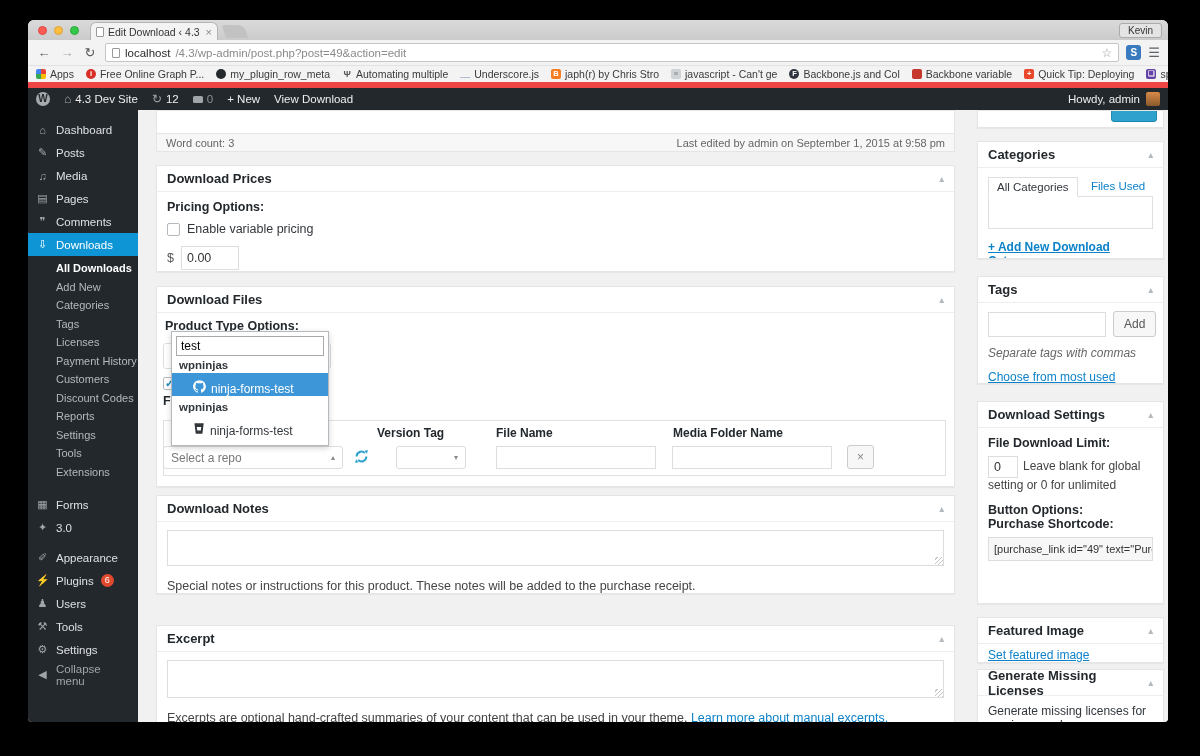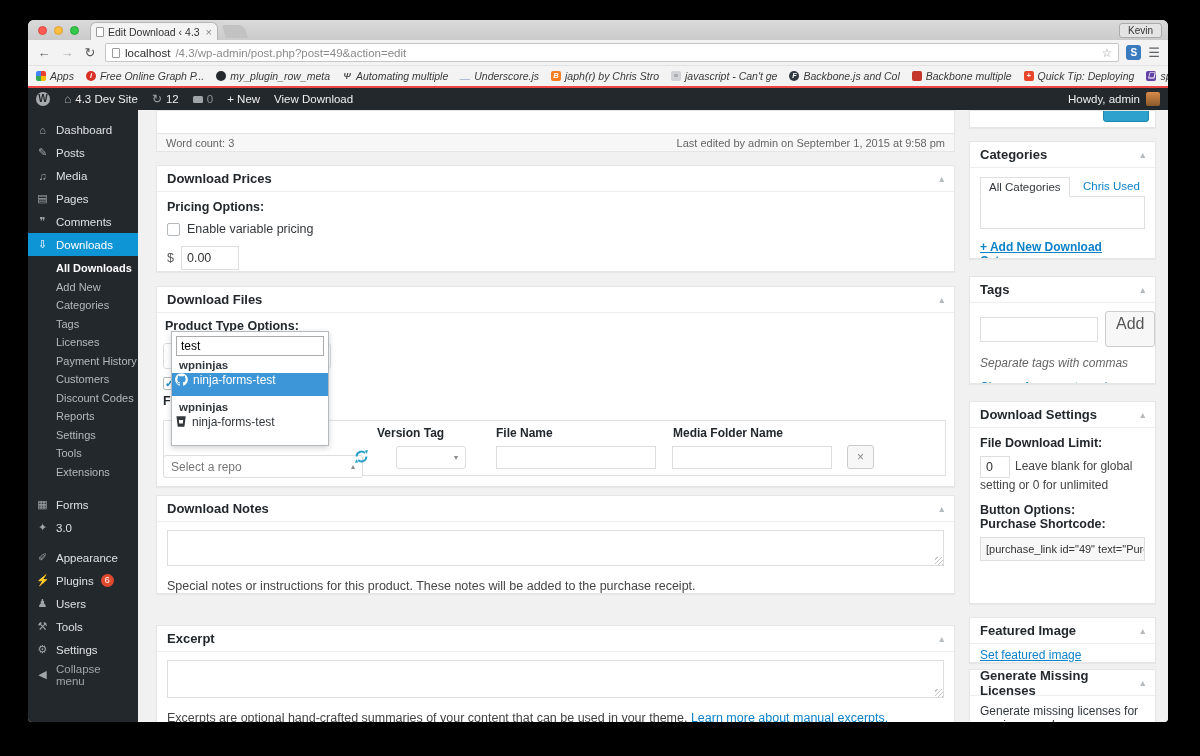--- a/index.html
+++ b/index.html
@@ -30,22 +30,22 @@
   .nav-ico.dim { color:#aaa; }
   .urlbar { flex:1; height:19px; background:#fff; border:1px solid #c6c6c6; border-radius:2px;
             display:flex; align-items:center; padding:0 6px; gap:5px; font-size:11.5px; }
   .page-ico { width:8px; height:10px; border:1px solid #9a9a9a; background:#fff; border-radius:1px; }
   .url-host { color:#2b2b2b; }
   .url-path { color:#8a8a8a; flex:1; white-space:nowrap; overflow:hidden;}
   .star { color:#9a9a9a; font-size:12px; }
   .ext-s { width:15px; height:15px; background:#3a7bbf; border-radius:3px; color:#fff; font-weight:bold;
            font-size:10px; text-align:center; line-height:15px; }
   .menu-ico { color:#5f6368; font-size:13px; }
-  .bookmarks { height:22px; background:#f3f3f3; border-bottom:2px solid #ef4444; display:flex;
-               align-items:center; padding:0 8px; gap:12px; font-size:10.5px; color:#3a3a3a; overflow:hidden;font-style:italic;}
+  .bookmarks { height:22px; background:#f3f3f3; border-bottom:6px solid #ef4444; display:flex;
+               align-items:center; padding:0 8px; gap:12px; font-size:10.5px; color:#3a3a3a; overflow:hidden;}
   .bm { display:flex; align-items:center; gap:4px; white-space:nowrap; }
   .fav { width:10px; height:10px; display:inline-block; font-size:7.5px; line-height:10px; text-align:center; font-weight:bold;}
   .fav.circle{ border-radius:50%; } .fav.square{ border-radius:2px; } .fav.plain{ font-size:9px; }
   .apps-ico { width:10px; height:10px; border-radius:2px;
               background:conic-gradient(#ea4335 0 25%, #fbbc05 0 50%, #34a853 0 75%, #4285f4 0); }
 
   
   .adminbar { height:22px; background:#23282d; display:flex; align-items:center; padding:0 8px; gap:14px;
               font-size:11.5px; color:#eee; }
   .ab-item { display:flex; align-items:center; gap:4px; }
@@ -53,21 +53,21 @@
   .wplogo { width:14px; height:14px; border-radius:50%; background:#a7aaad; color:#23282d; font-weight:bold;
             font-size:10px; text-align:center; line-height:14px; }
   .bubble { width:10px; height:7px; background:#a0a5aa; border-radius:1.5px; }
   .count-dim { color:#8d9296; }
   .ab-right { margin-left:auto; display:flex; align-items:center; gap:6px; }
   .avatar { width:14px; height:14px; background:linear-gradient(#d98a4a,#8a5a2a); border-radius:2px; }
 
   
   .body-row { display:flex; height:612px; }
   .sidebar { width:110px; background:#23282d; color:#eee; padding-top:8px; flex-shrink:0; }
-  .content { flex:1; display:flex; gap:14px; padding:0 13px 0 18px; background:#f1f1f1; overflow:hidden;}
+  .content { flex:1; display:flex; gap:22px; padding:0 13px 0 18px; background:#f1f1f1; overflow:hidden;}
   .main-col { width:799px; flex-shrink:0; }
   .aside-col { width:187px; flex-shrink:0; }
 
   
   .m-item { height:23px; display:flex; align-items:center; gap:7px; padding:0 6px 0 8px; font-size:11.5px; color:#dde0e2;}
   .m-item .ico { width:13px; text-align:center; color:#a0a5aa; font-size:11px; flex-shrink:0;}
   .m-item.active { background:#0e95d6; color:#fff; position:relative; }
   .m-item.active .ico { color:#fff; }
   .m-item.active::after { content:""; position:absolute; right:-6px; top:50%; margin-top:-6px;
      border:6px solid transparent; border-left-color:#0e95d6; }
@@ -118,35 +118,35 @@
   .finput { position:absolute; height:23px; border:1px solid #ddd; background:#fff; }
   .xbtn { position:absolute; width:27px; height:24px; border:1px solid #ccc; border-radius:3px; background:#f7f7f7;
           color:#888; font-size:12px; text-align:center; line-height:22px; }
   .refresh { position:absolute; }
 
   .dropdown { left:14px; top:44px; width:158px; height:115px; background:#fff; border:1px solid #b4b9be;
               box-shadow:0 2px 6px rgba(0,0,0,.18); z-index:10; padding-top:4px; }
   .dd-search { display:block; width:148px; margin:0 auto; height:20px; border:1px solid #aaa; font-size:12px;
                padding:0 4px; font-family:"Liberation Sans",sans-serif; }
   .dd-group { font-size:11.5px; font-weight:bold; color:#32373c; padding:3px 0 2px 7px; }
-  .dd-item { height:23px; display:flex; align-items:flex-start; gap:5px; padding-left:3px; font-size:12px; color:#32373c;}
+  .dd-item { height:23px; display:flex; align-items:flex-end; gap:5px; padding-left:21px; font-size:12px; color:#32373c;}
   .dd-item.selected { background:#3d96d8; color:#fff; }
 
   
   .publish-stub { height:18px; position:relative; overflow:hidden; }
   .update-btn { position:absolute; right:6px; top:-13px; width:46px; height:24px; background:#2ea2cc;
                 border:1px solid #1d87ad; border-radius:3px; }
   .aside-box { margin-top:13px; overflow:hidden; }
   .box-b.small { font-size:12px; }
   .tab-active { display:inline-block; padding:3px 8px; border:1px solid #dfdfdf; border-bottom-color:#fff;
                 background:#fff; font-size:11.5px; color:#32373c; position:relative; top:1px; z-index:2;}
   .tab-link { font-size:11.5px; color:#0d82c9; margin-left:10px; }
   .cat-panel { border:1px solid #dfdfdf; height:33px; background:#fff; }
-  .add-btn { height:36px; padding:0 10px; background:#f7f7f7; border:1px solid #ccc; border-radius:3px;
-             font-size:16px; color:#555; line-height:24px; }
+  .add-btn { height:26px; padding:0 10px; background:#f7f7f7; border:1px solid #ccc; border-radius:3px;
+             font-size:12px; color:#555; line-height:24px; }
   .shortcode { width:100%; height:24px; border:1px solid #ddd; background:#f7f7f7; font-size:11px; color:#333;
                padding:0 5px; white-space:nowrap; overflow:hidden; line-height:22px; }
   .wraptext { font-size:12px; color:#444; line-height:1.3; }
 </style>
 </head>
 <body>
 
 <div class="stage">
   <div class="window">
 
@@ -216,21 +216,21 @@
             <span>javascript - Can't ge</span>
           </span>
         
           <span class="bm">
             <span class="fav circle" style="background: rgb(47, 54, 64); color: rgb(255, 255, 255);">F</span>
             <span>Backbone.js and Col</span>
           </span>
         
           <span class="bm">
             <span class="fav square" style="background: rgb(197, 55, 44); color: rgb(255, 255, 255);"></span>
-            <span>Backbone multiple</span>
+            <span>Backbone variable</span>
           </span>
         
           <span class="bm">
             <span class="fav square" style="background: rgb(232, 71, 43); color: rgb(255, 255, 255);">+</span>
             <span>Quick Tip: Deploying</span>
           </span>
         
           <span class="bm">
             <span class="fav square" style="background: rgb(100, 65, 165); color: rgb(255, 255, 255);">❑</span>
             <span>spearshak3r - Twitch</span>
@@ -443,21 +443,21 @@
             </div>
             <div class="abs lbl" style="left:8px;top:32px;">Product Type Options:</div>
             <div class="abs ghost-select"></div>
             <span class="abs cb checked ghost-cb">✓</span>
             <div class="abs lbl ghost-lbl">Files:</div>
 
             <div class="abs ftable">
               <span class="fth" style="left:213px;">Version Tag</span>
               <span class="fth" style="left:332px;">File Name</span>
               <span class="fth" style="left:509px;">Media Folder Name</span>
-              <div class="sel" style="left:-1px;top:25px;width:200px;margin-top:9px;">
+              <div class="sel" style="left:-1px;top:25px;width:180px;">
                 <span>Select a repo</span>
                 <span class="arr">▴</span>
               </div>
               <span class="refresh" style="left:190px;top:28px;">
                 <svg width="15" height="15" viewBox="0 0 20 20">
                     <g fill="none" stroke="#2ea2cc" stroke-width="2.6">
                       <path d="M16.5 10a6.5 6.5 0 0 1-11 4.7"></path>
                       <path d="M3.5 10a6.5 6.5 0 0 1 11-4.7"></path>
                     </g>
                     <path fill="#2ea2cc" d="M14 2.2l4.6-.8-1.4 4.8zM6 17.8l-4.6.8 1.4-4.8z"></path>
@@ -521,21 +521,21 @@
           </div>
 
           <div class="box aside-box" style="height:118px;">
             <div class="box-h">
               <span>Categories</span>
               <span class="toggle">▴</span>
             </div>
             <div class="box-b small">
               <div>
                 <span class="tab-active">All Categories</span>
-                <span class="tab-link">Chris Used</span>
+                <span class="tab-link">Files Used</span>
               </div>
               <div class="cat-panel"></div>
               <div style="margin-top:11px;">
                 <a class="lnk" style="font-weight:bold;font-size:12px;">+ Add New Download Category</a>
               </div>
             </div>
           </div>
 
           <div class="box aside-box" style="margin-top:17px;height:108px;">
             <div class="box-h">

